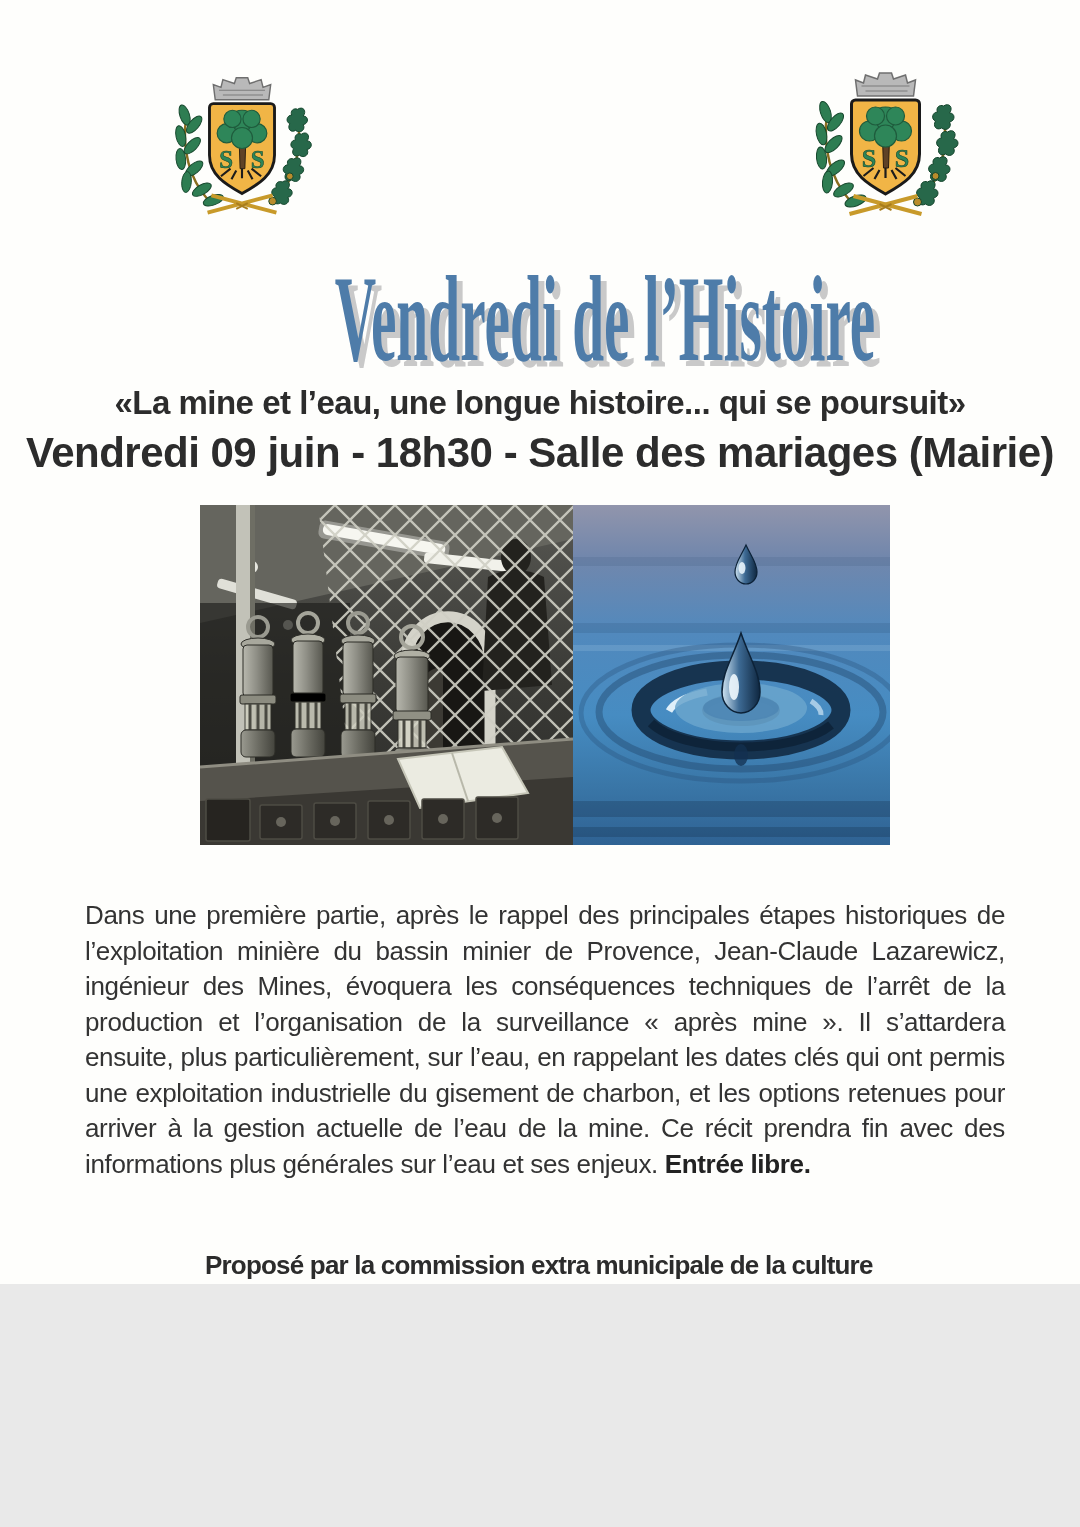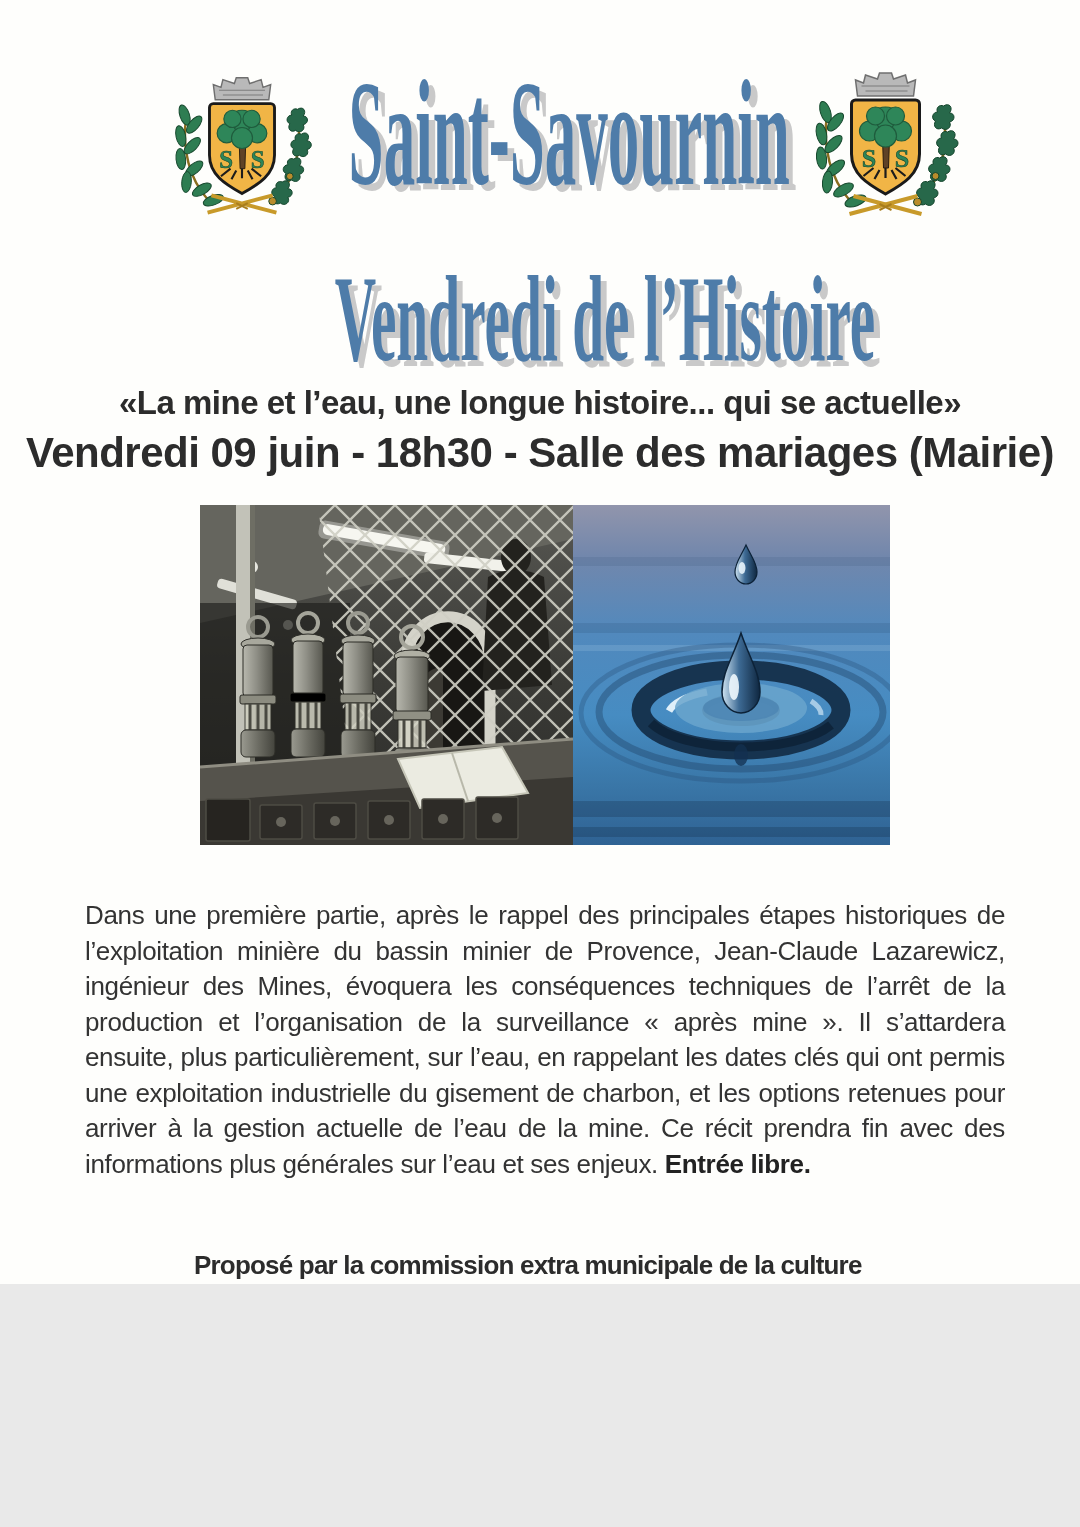--- a/index.html
+++ b/index.html
@@ -42,21 +42,21 @@
   .photos { position:absolute; left:200px; top:505px; width:690px; height:340px; display:flex; }
   .photos svg { display:block; }
   
   .body-text {
     position:absolute; left:85px; top:872px; width:920px;
     font-size:26px; line-height:35.5px; letter-spacing:-0.35px;
     text-align:justify; color:#333;
   }
   .body-text b { color:#222; }
   .footer-line {
-    position:absolute; left:194px; top:1250px;
+    position:absolute; left:205px; top:1250px;
     font-weight:bold; font-size:26px; letter-spacing:-0.8px; color:#2c2c2c;text-align:right;
   }
   
   .paper-edge { position:absolute; left:0; top:1490px; width:1080px; height:37px; }
 </style>
 </head>
 <body>
 
 <div class="page">
 
@@ -113,28 +113,25 @@
         </g>
         <text x="80" y="99" text-anchor="middle" font-family="Liberation Serif, serif" font-weight="bold" font-size="26" fill="#2e8659" stroke="#14452c" stroke-width="0.6" style="word-spacing:12px;">S S</text>
       </g>
     </g>
   </svg>
 
   <svg class="crest crest-right" viewBox="0 0 160 160" aria-hidden="true">
     <use href="#crestG"></use>
   </svg>
 
-  <div class="title-wrap town-title">
-    <span class="scaled">Saint-Savournin</span>
-  </div>
   <div class="title-wrap series-title">
     <span class="scaled">Vendredi de l’Histoire</span>
   </div>
 
-  <div class="event-title">«La mine et l’eau, une longue histoire... qui se actuelle»</div>
+  <div class="event-title">«La mine et l’eau, une longue histoire... qui se poursuit»</div>
   <div class="event-schedule">Vendredi 09 juin - 18h30 - Salle des mariages (Mairie)</div>
 
   <div class="photos">
 
     <svg width="373" height="340" viewBox="0 0 373 340" preserveAspectRatio="none" aria-hidden="true">
       <defs>
         <linearGradient id="mineBg" x1="0" y1="0" x2="0" y2="1">
           <stop offset="0" stop-color="#585853"></stop>
           <stop offset="0.5" stop-color="#3b3b37"></stop>
           <stop offset="1" stop-color="#2b2b28"></stop>

